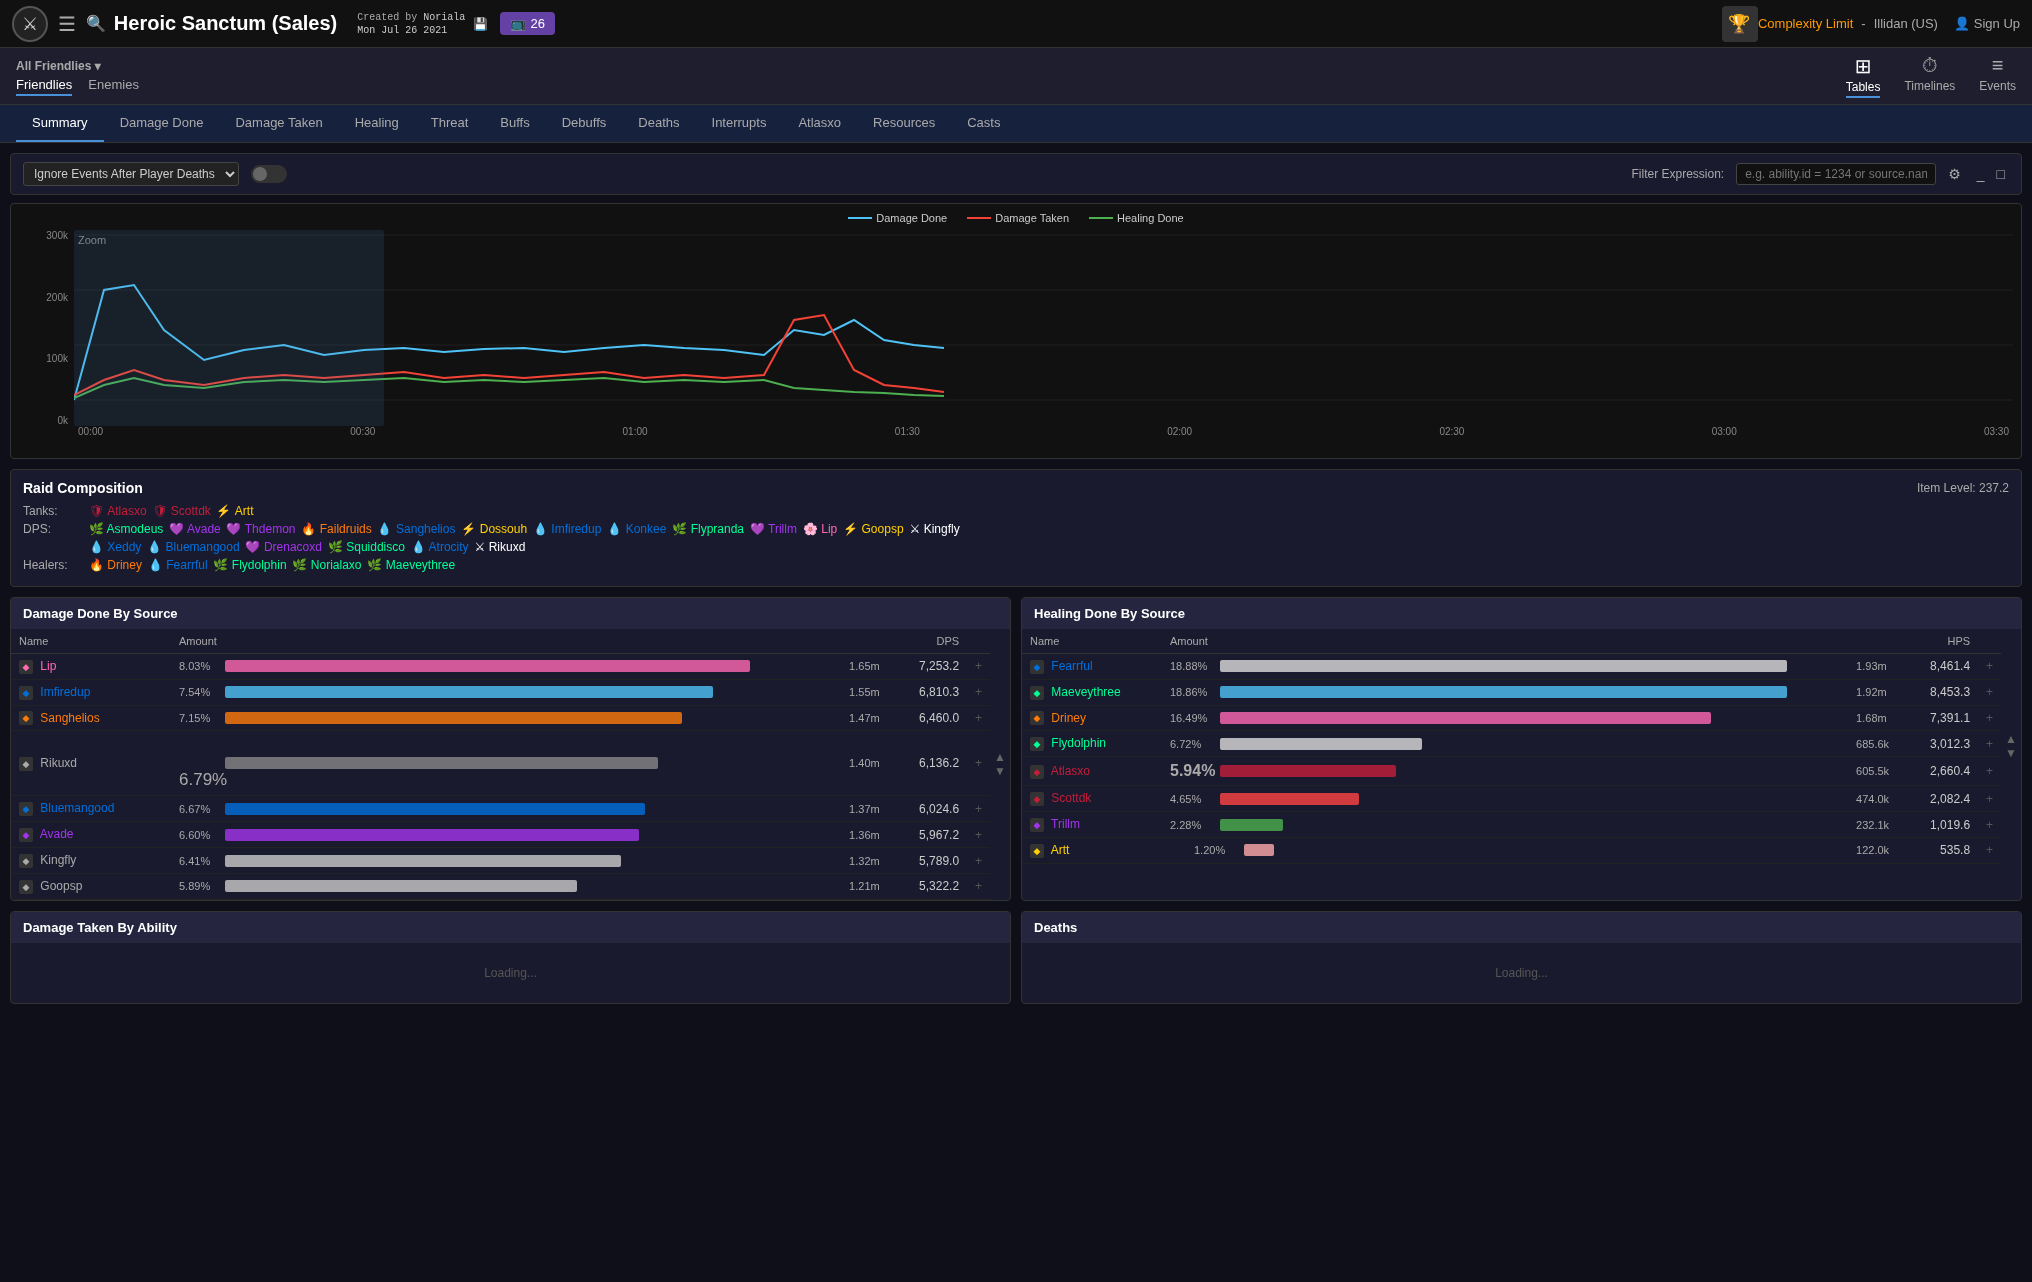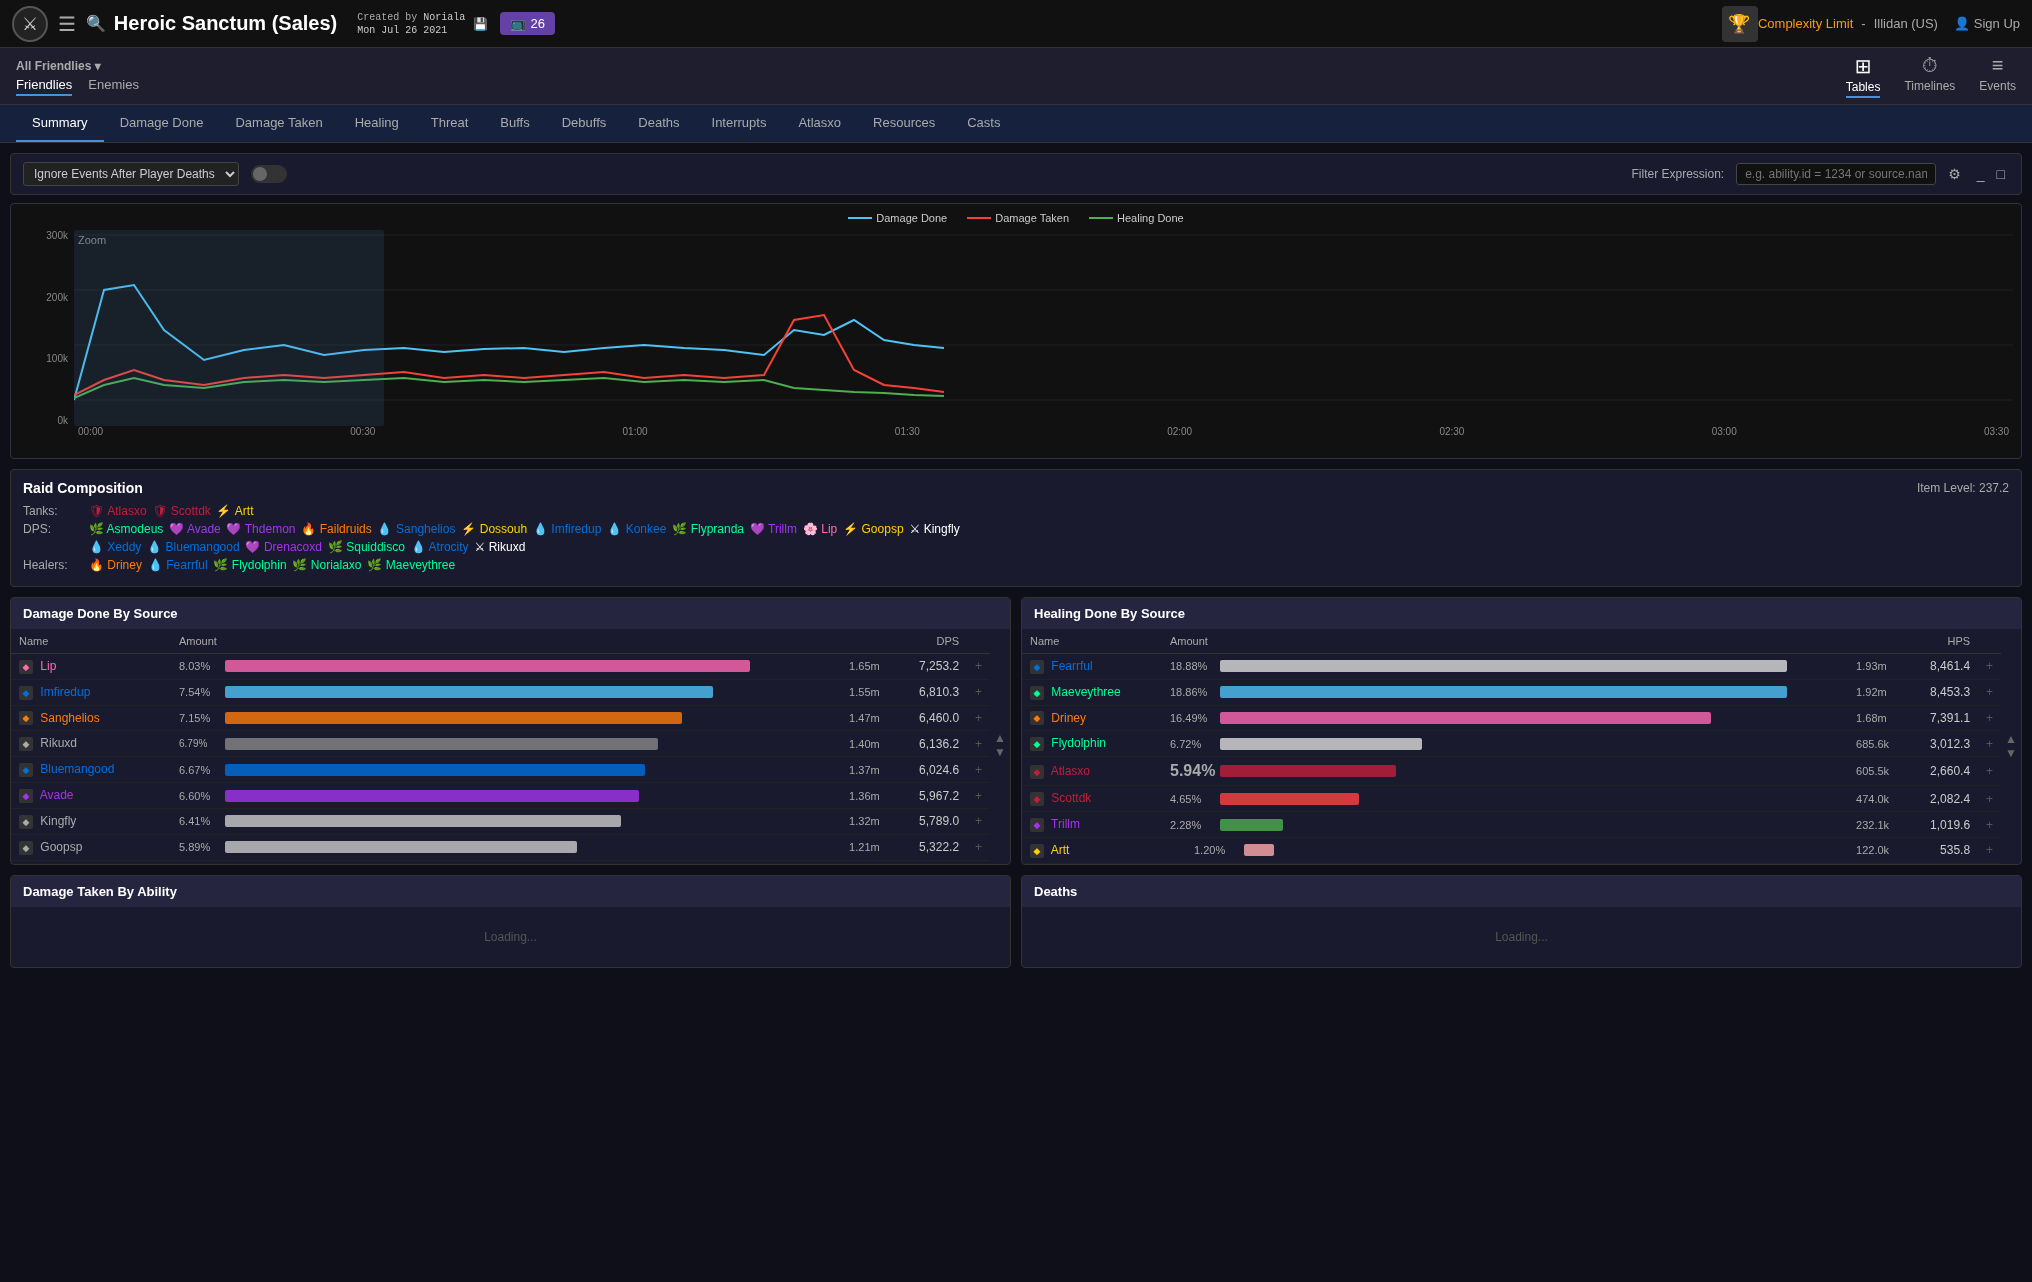--- a/index.html
+++ b/index.html
@@ -407,21 +407,21 @@
   </tr>
                 <tr style="border-bottom: 1px solid rgb(34, 34, 34); cursor: pointer;">
     <td style="padding:5px 8px;">
       <span style="color:#aaa;">
         <span style="display:inline-block;width:14px;height:14px;background:#333;border-radius:2px;margin-right:4px;vertical-align:middle;font-size:9px;text-align:center;line-height:14px;">◆</span>
         Rikuxd
       </span>
     </td>
     <td style="padding:5px 8px; min-width:180px;">
       <div style="display:flex; align-items:center; gap:6px;">
-        <span style="color:#aaa; font-size:10px; width:40px;">6.79%</span>
+        <span style="color:#aaa; font-size:17px; width:40px;margin-top:34px;">6.79%</span>
         <div style="flex:1; background:#1a1a2e; height:12px; border-radius:2px; position:relative;">
           <div style="width:70%; height:100%; background:#888; border-radius:2px; opacity:0.8;"></div>
         </div>
         <span style="color:#aaa; font-size:11px; width:40px;">1.40m</span>
       </div>
     </td>
     <td style="padding:5px 8px; text-align:right; color:#ccc;">6,136.2</td>
     <td style="padding:5px 8px; text-align:center;"><span style="color:#555; cursor:pointer;">+</span></td>
   </tr>
                 <tr style="border-bottom: 1px solid rgb(34, 34, 34); cursor: pointer;">

